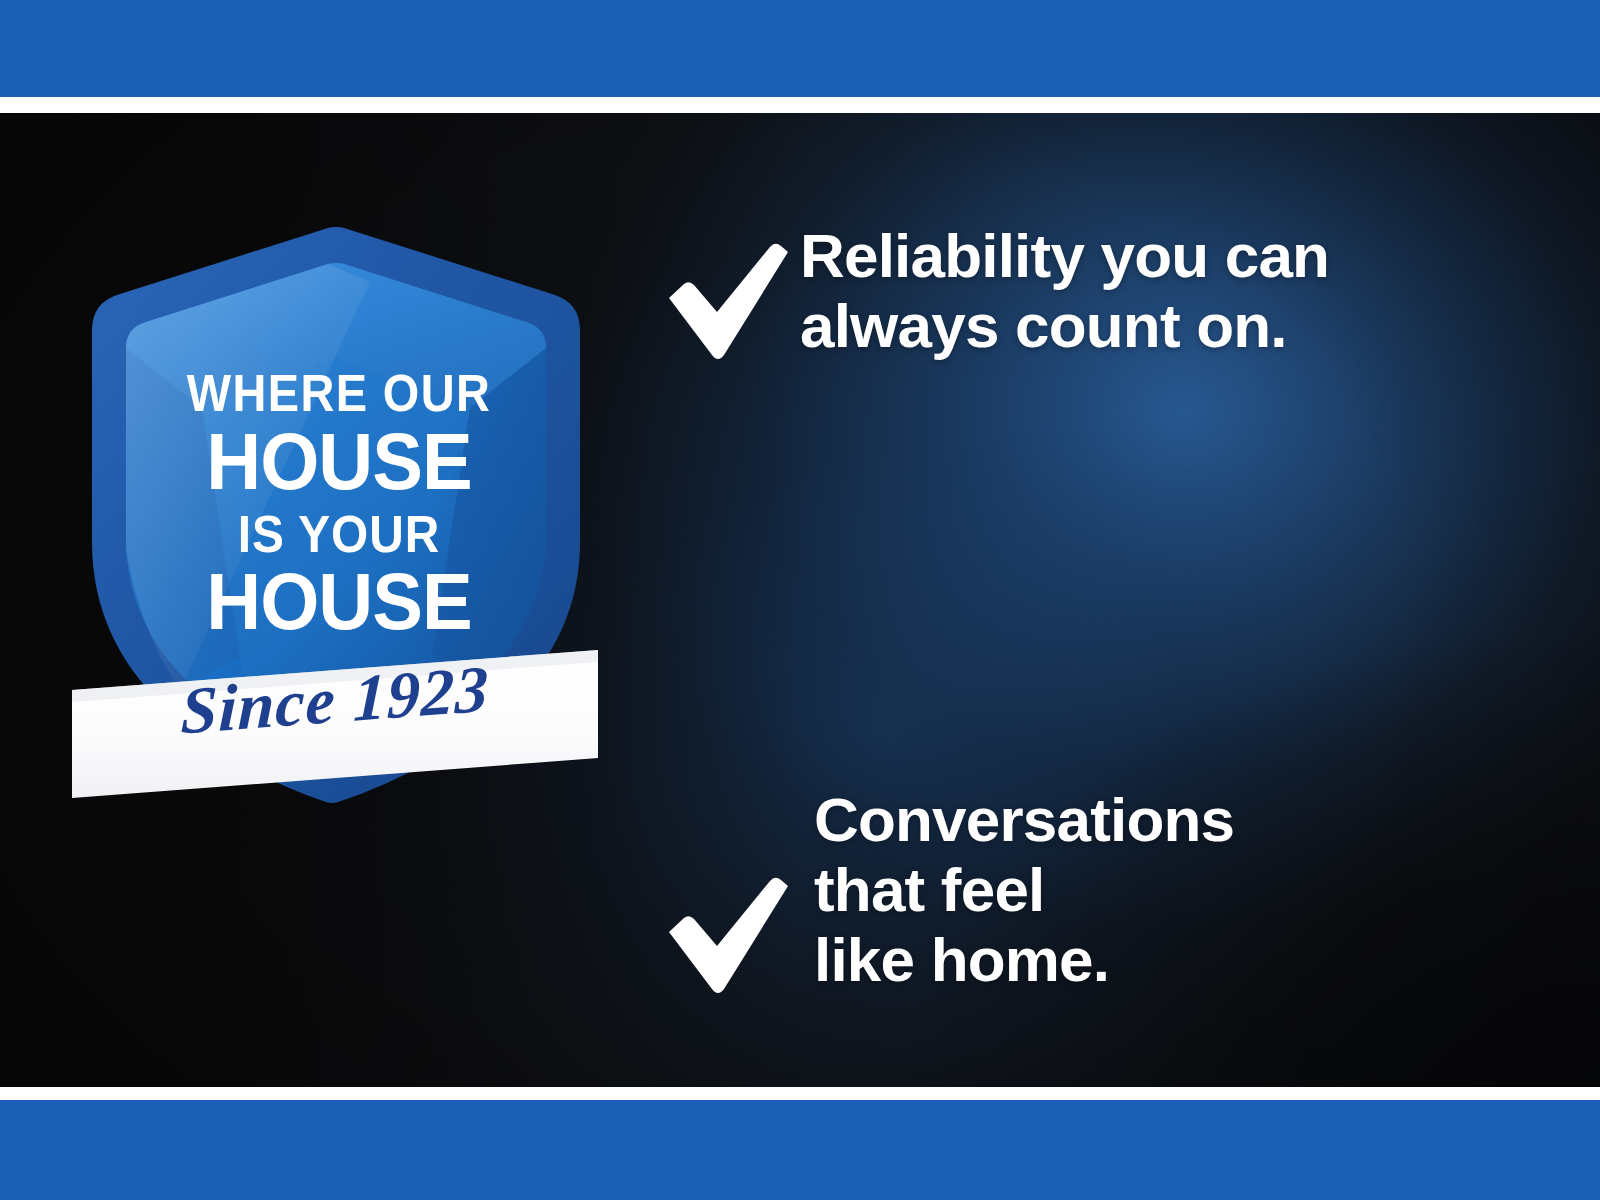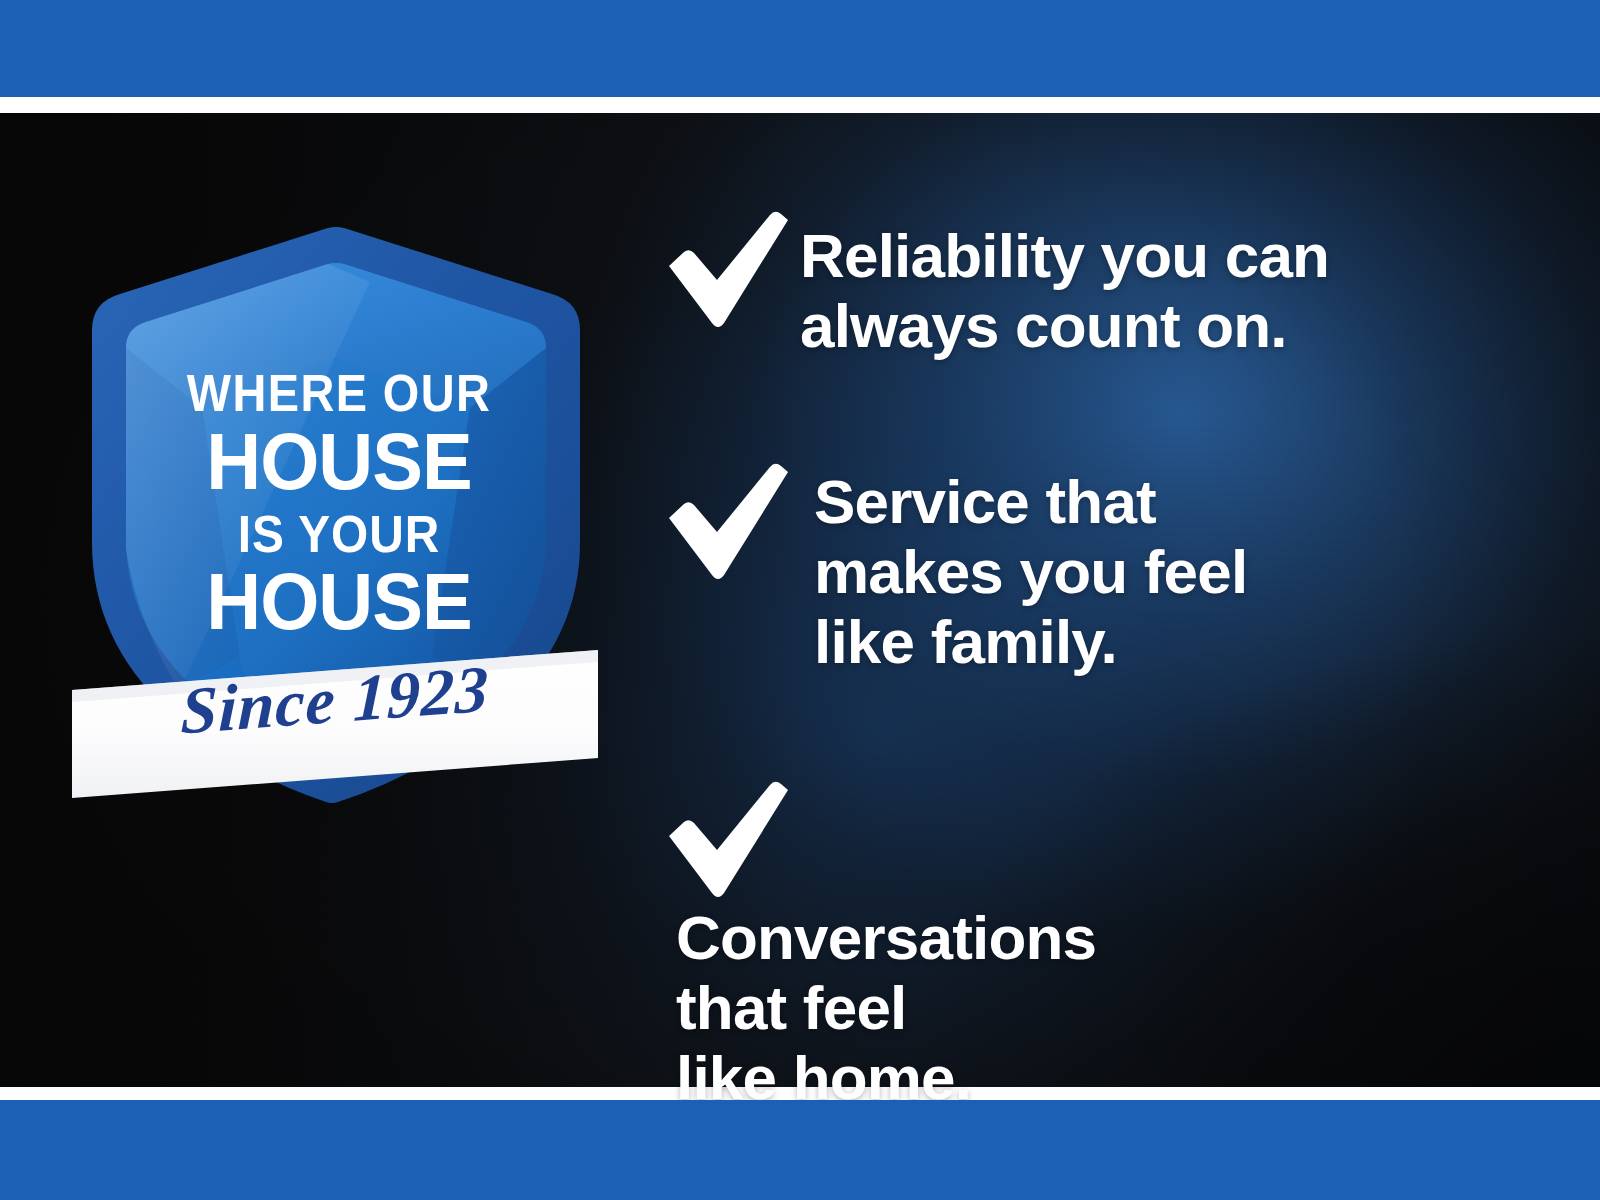--- a/index.html
+++ b/index.html
@@ -187,25 +187,25 @@
     position: absolute;
     left: 662px;
     top: 113px;
     width: 900px;
     height: 974px;
   }
   .benefit {
     position: absolute;
     left: 0;
     display: flex;
-    align-items: flex-start;
+    align-items: flex-end;
   }
   .benefit.b1 { top: 98px; }
   .benefit.b2 { top: 350px; }
-  .benefit.b3 { top: 668px; flex-direction: column; }
+  .benefit.b3 { top: 668px; }
 
   .check-icon {
     flex: 0 0 auto;
     width: 128px;
     height: 118px;
     margin-right: 10px;
   }
   .check-icon svg { display: block; width: 128px; height: 118px; }
 
   .benefit-text {
@@ -349,30 +349,20 @@
     <div class="benefit b1">
       <span class="check-icon">
         <svg viewBox="0 0 128 118" xmlns="http://www.w3.org/2000/svg" aria-hidden="true">
           <path d="M7 55 L22 41 Q27 37 32 42 L55 69 L108 4 Q113 -2 119 3 L126 9 L62 112 Q56 120 50 112 Z" fill="#FFFFFF"></path>
         </svg>
       </span>
       <div class="benefit-text">Reliability you can
 always count on.</div>
     </div>
 
-    <div class="benefit b2">
-      <span class="check-icon">
-        <svg viewBox="0 0 128 118" xmlns="http://www.w3.org/2000/svg" aria-hidden="true">
-          <path d="M7 55 L22 41 Q27 37 32 42 L55 69 L108 4 Q113 -2 119 3 L126 9 L62 112 Q56 120 50 112 Z" fill="#FFFFFF"></path>
-        </svg>
-      </span>
-      <div class="benefit-text">Service that
-makes you feel
-like family.</div>
-    </div>
 
     <div class="benefit b3">
       <span class="check-icon">
         <svg viewBox="0 0 128 118" xmlns="http://www.w3.org/2000/svg" aria-hidden="true">
           <path d="M7 55 L22 41 Q27 37 32 42 L55 69 L108 4 Q113 -2 119 3 L126 9 L62 112 Q56 120 50 112 Z" fill="#FFFFFF"></path>
         </svg>
       </span>
       <div class="benefit-text">Conversations
 that feel
 like home.</div>

